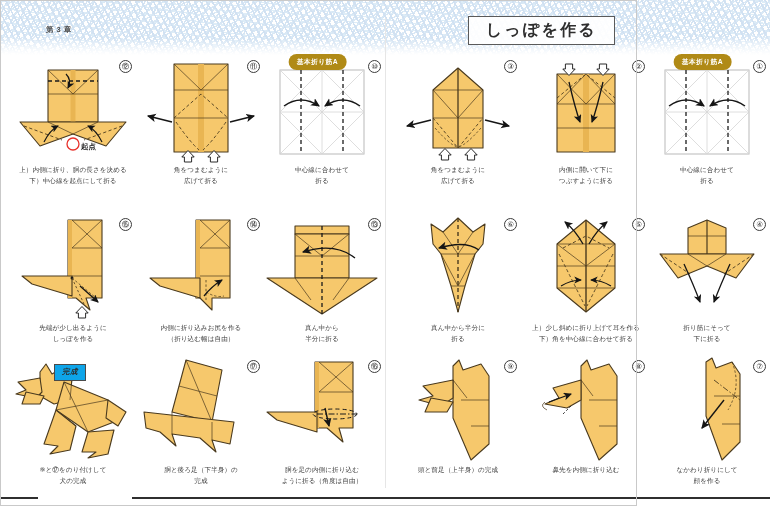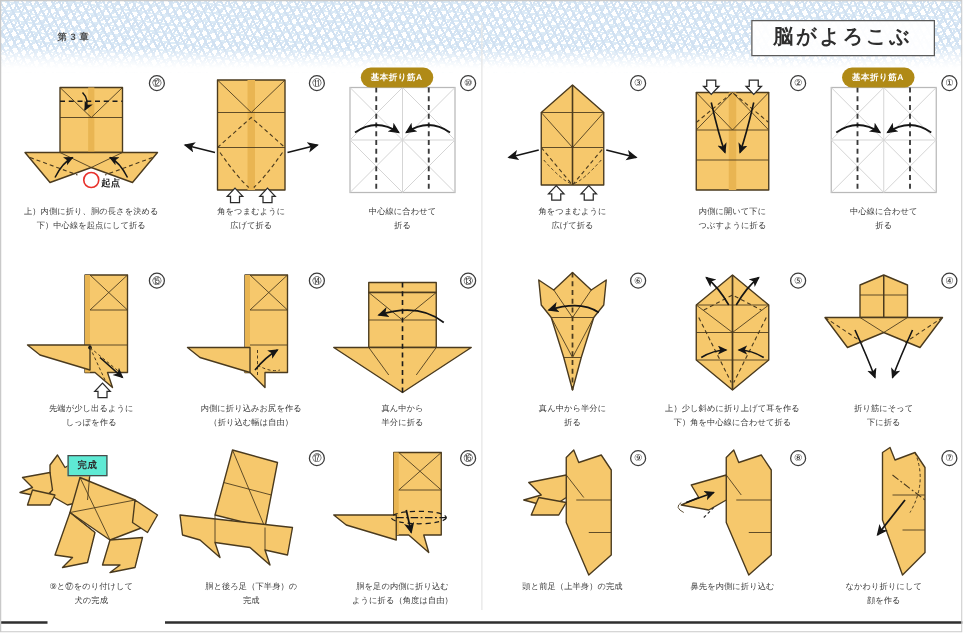--- a/index.html
+++ b/index.html
@@ -4,21 +4,21 @@
 <style>
   * { box-sizing: border-box; margin: 0; padding: 0; }
   html, body {
     width: 770px; height: 506px;
     background: #ffffff;
     font-family: "Liberation Sans", "DejaVu Sans", sans-serif;
     overflow: hidden;
   }
   #page {
     position: relative;
-    width: 770px; height: 506px;
+    width: 637px; height: 506px;
     background: #ffffff;
   }
 
   
   #header-band {
     position: absolute; left: 0; top: 0;
     width: 770px; height: 58px;
     overflow: hidden;
   }
   #header-pattern {
@@ -111,22 +111,23 @@
     border-radius: 9px;
     white-space: nowrap;
   }
 
   .done-box {
     position: absolute;
     left: 44px; top: 8px;
     border: 1px solid #4a4a4a;
     padding: 2px 7px 2.5px 7px;
     font-size: 7.5px; color: #2d2d2d; font-weight: bold;
-    background: #5eead4;
+    background: #0ea5e9;
     letter-spacing: .08em;
+    font-style: italic;
   }
 
   .caption {
     margin-top: 1px;
     font-size: 6.6px;
     line-height: 1.62;
     color: #3a3a3a;
     letter-spacing: .01em;
     white-space: pre-line;
     font-family: "Liberation Sans", "DejaVu Sans", sans-serif;
@@ -152,21 +153,21 @@
 <div id="page">
 
   <div id="header-band">
     <div id="header-pattern"></div>
     <div id="header-fade"></div>
   </div>
 
   <div id="chapter-label">第 3 章</div>
 
   <div id="dog-title-box">
-    <div class="ttl">脳がよろこぶ</div>
+    <div class="ttl">しっぽを作る</div>
   </div>
 
   <div id="center-rule"></div>
 
   <div class="col" id="col-left">
       <div class="cell" style="left: 10px; top: 0px;">
         <div class="figure">
     <svg width="126" height="108" viewBox="0 0 126 108">
             <defs>
     <marker id="ah1" markerWidth="7" markerHeight="7" refX="5.6" refY="3" orient="auto">

